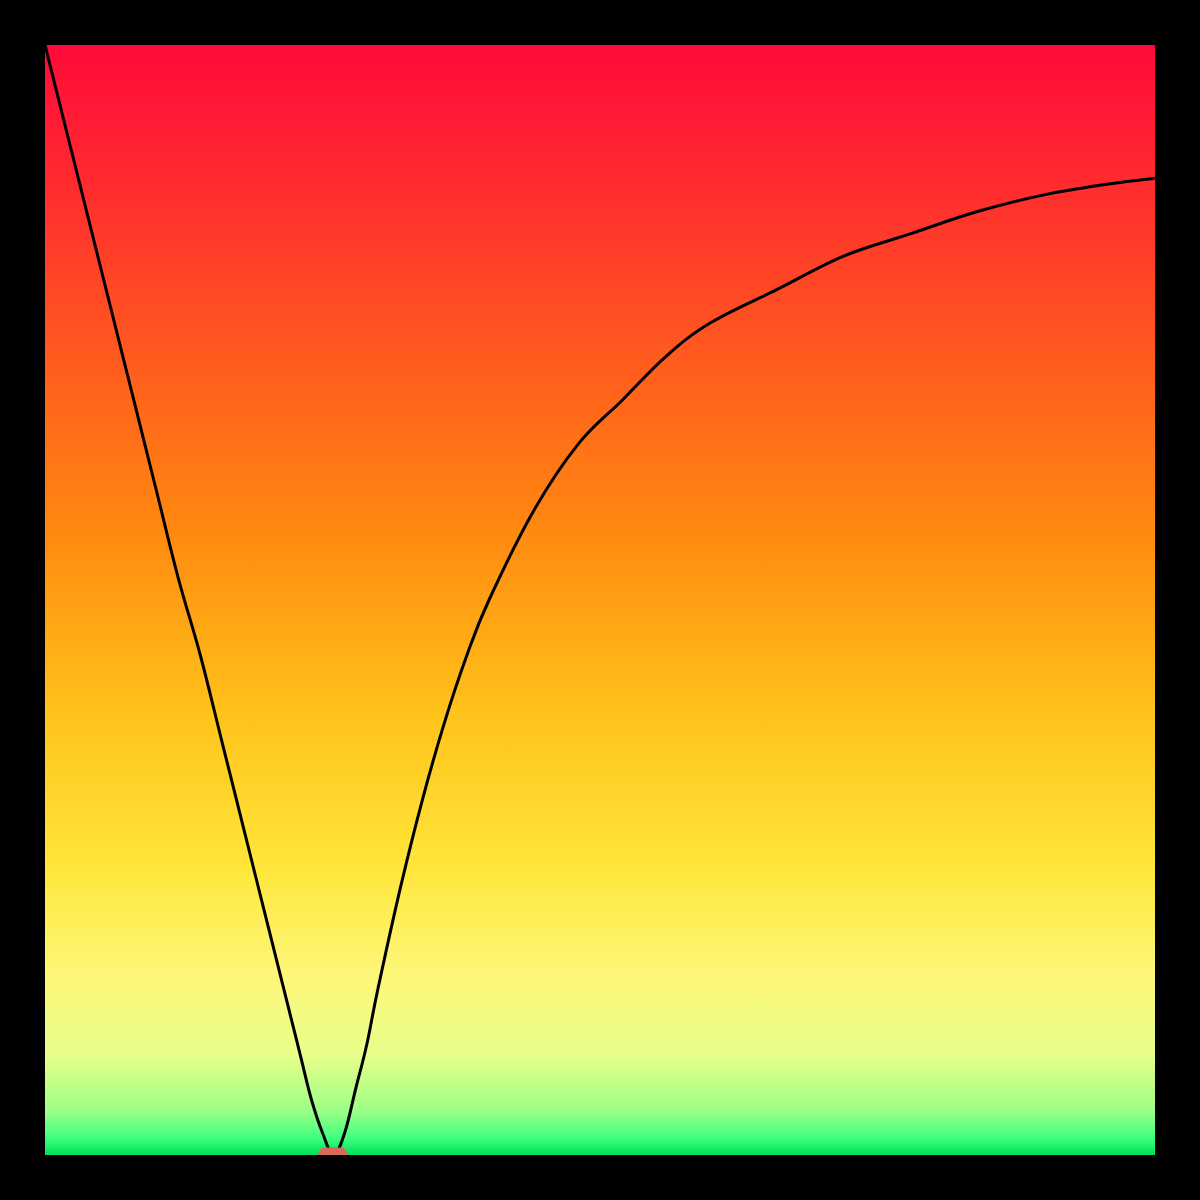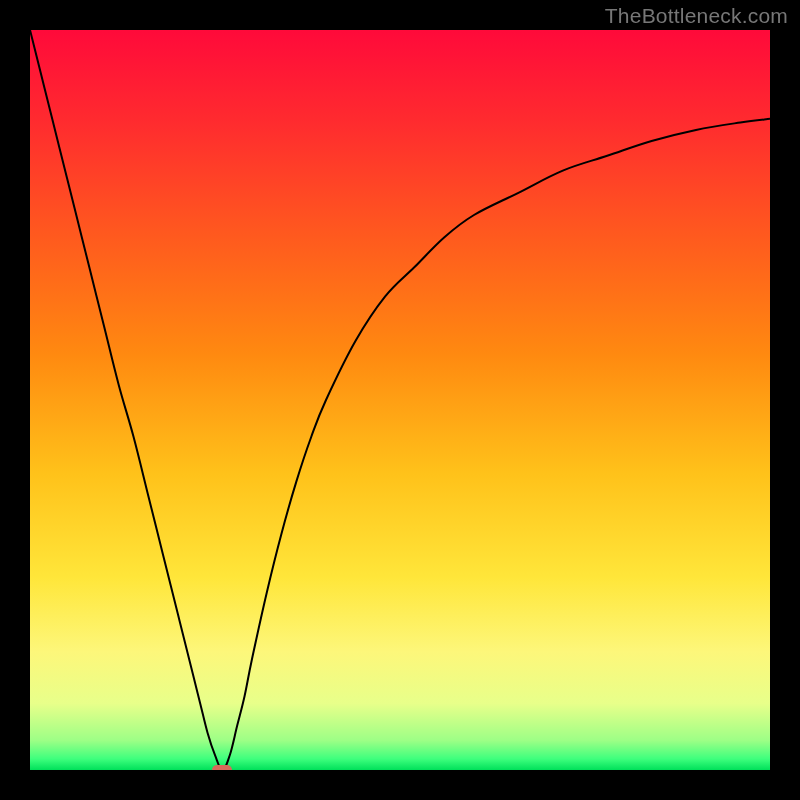--- a/index.html
+++ b/index.html
@@ -60,14 +60,13 @@
 <body>
 
 <div class="frame">
   <div class="plot-area">
     <div class="gradient" style="background: linear-gradient(rgb(255, 10, 58) 0%, rgb(255, 42, 47) 12%, rgb(255, 90, 30) 28%, rgb(255, 138, 16) 44%, rgb(255, 194, 26) 60%, rgb(255, 230, 58) 74%, rgb(253, 247, 122) 84%, rgb(232, 255, 138) 91%, rgb(157, 255, 134) 96%, rgb(62, 255, 125) 98.5%, rgb(0, 224, 90) 100%);"></div>
     <svg class="curve" viewBox="0 0 740 740" preserveAspectRatio="none">
       <path fill="none" d="M 0.00 0.00 C 2.66 10.66, 9.47 37.89, 14.80 59.20 C 20.13 80.51, 24.27 97.09, 29.60 118.40 C 34.93 139.71, 39.07 156.29, 44.40 177.60 C 49.73 198.91, 53.87 215.49, 59.20 236.80 C 64.53 258.11, 68.67 274.69, 74.00 296.00 C 79.33 317.31, 83.47 335.22, 88.80 355.20 C 94.13 375.18, 98.27 387.02, 103.60 407.00 C 108.93 426.98, 113.07 444.89, 118.40 466.20 C 123.73 487.51, 127.87 504.09, 133.20 525.40 C 138.53 546.71, 142.67 563.29, 148.00 584.60 C 153.33 605.91, 158.80 627.82, 162.80 643.80 C 166.80 659.78, 167.54 662.74, 170.20 673.40 C 172.86 684.06, 174.94 693.68, 177.60 703.00 C 180.26 712.32, 182.34 718.54, 185.00 725.20 C 187.66 731.86, 189.74 740.00, 192.40 740.00 C 195.06 740.00, 197.14 733.19, 199.80 725.20 C 202.46 717.21, 204.54 706.26, 207.20 695.60 C 209.86 684.94, 211.94 677.99, 214.60 666.00 C 217.26 654.01, 218.00 647.65, 222.00 629.00 C 226.00 610.35, 231.47 585.04, 236.80 562.40 C 242.13 539.76, 246.27 523.18, 251.60 503.20 C 256.93 483.22, 261.07 468.72, 266.40 451.40 C 271.73 434.08, 275.87 421.65, 281.20 407.00 C 286.53 392.35, 288.01 387.32, 296.00 370.00 C 303.99 352.68, 314.94 329.45, 325.60 310.80 C 336.26 292.15, 344.54 279.72, 355.20 266.40 C 365.86 253.08, 374.14 247.46, 384.80 236.80 C 395.46 226.14, 403.74 216.52, 414.40 207.20 C 425.06 197.88, 430.68 192.99, 444.00 185.00 C 457.32 177.01, 472.42 170.79, 488.40 162.80 C 504.38 154.81, 516.82 147.26, 532.80 140.60 C 548.78 133.94, 561.22 131.13, 577.20 125.80 C 593.18 120.47, 605.62 115.66, 621.60 111.00 C 637.58 106.34, 650.02 103.23, 666.00 99.90 C 681.98 96.57, 697.08 94.50, 710.40 92.50 C 723.72 90.50, 734.67 89.47, 740.00 88.80" stroke="#000000" stroke-width="2"></path>
     </svg>
     <div class="marker" style="left: 192.4px; top: 740px; background: rgb(216, 106, 90);"></div>
   </div>
-  <div class="watermark">TheBottleneck.com</div>
 </div>
 
 </body></html>

